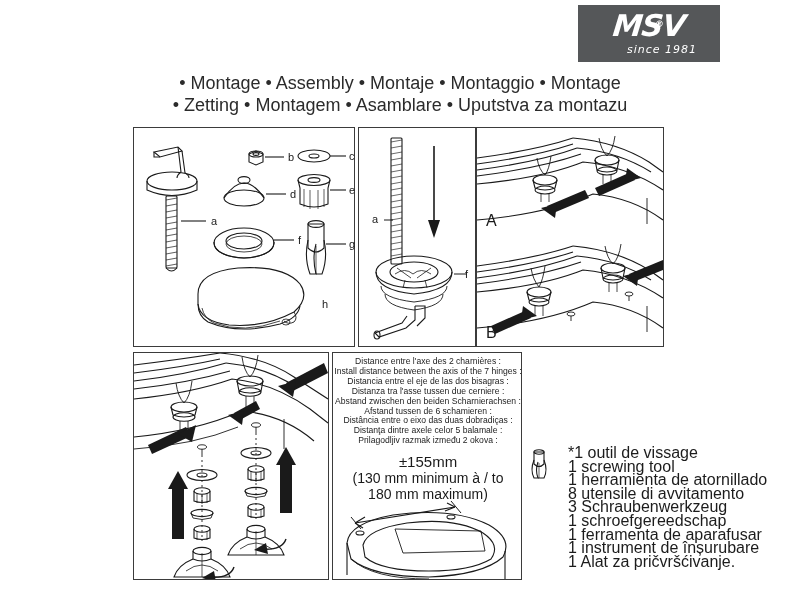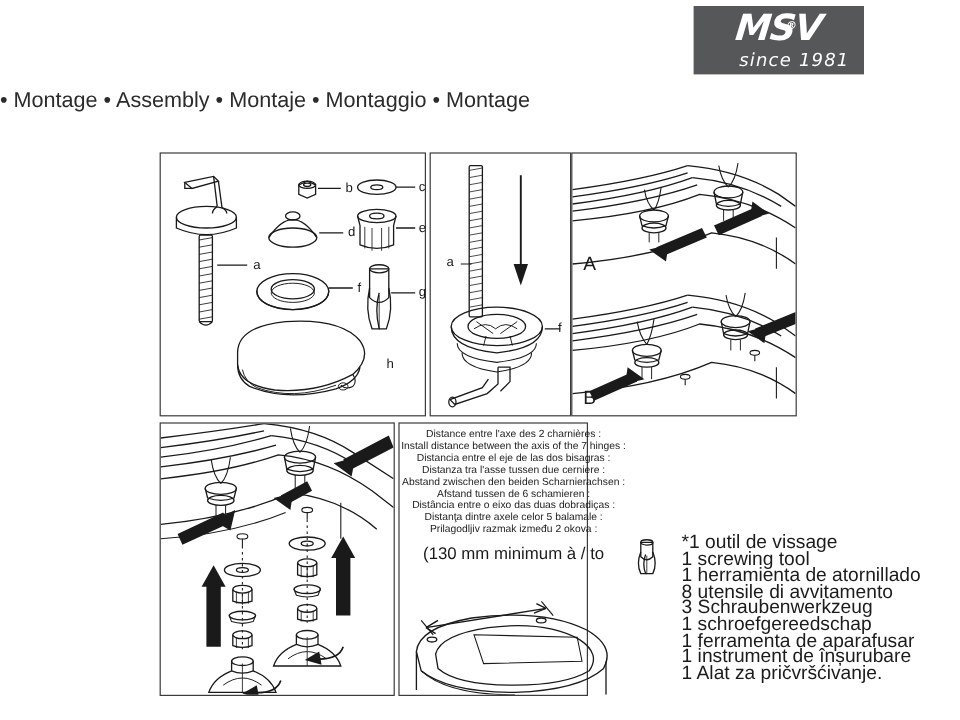--- a/index.html
+++ b/index.html
@@ -49,52 +49,53 @@
     right: 22px;
     top: 9px;
     color: #ffffff;
     font-size: 9px;
     font-family: "DejaVu Sans", sans-serif;
   }
   #logo-since {
     color: #ffffff;
     font-family: "DejaVu Sans", sans-serif;
     font-style: italic;
-    font-size: 15px;
+    font-size: 11px;
     letter-spacing: 1px;
     margin-top: 2px;
     margin-left: 26px;
   }
 
   
   #title-block {
     position: absolute;
     left: 0;
     top: 72px;
     width: 800px;
+    text-align: center;
   }
   .title-line {
     font-size: 18px;
     line-height: 22px;
     color: #2b2b2b;
     white-space: nowrap;
   }
 
   
   .panel {
     position: absolute;
     border: 1px solid #3b3b3b;
     background: #ffffff;
     box-sizing: border-box;
   }
   #panel-parts   { left: 133px; top: 127px; width: 222px; height: 220px; }
   #panel-bolt    { left: 358px; top: 127px; width: 118px; height: 220px; }
   #panel-ab      { left: 476px; top: 127px; width: 188px; height: 220px; }
   #panel-exploded{ left: 133px; top: 352px; width: 196px; height: 228px; }
-  #panel-measure { left: 332px; top: 352px; width: 158px; height: 228px; }
+  #panel-measure { left: 332px; top: 352px; width: 190px; height: 228px; }
 
   .panel svg, .free-svg { display: block; }
 
   .lbl {
     position: absolute;
     font-family: "Liberation Sans", sans-serif;
     font-size: 11px;
     color: #1a1a1a;
   }
   .lbl-big {
@@ -163,20 +164,21 @@
   <div id="logo-block">
     <div id="logo-mark">
       <span>MSV</span>
       <span id="logo-reg">®</span>
     </div>
     <div id="logo-since">since 1981</div>
   </div>
 
   <div id="title-block">
     <div class="title-line">• Montage • Assembly • Montaje • Montaggio • Montage</div>
+    <div class="title-line">• Zetting • Montagem • Asamblare • Uputstva za montazu</div>
   </div>
 
   <div class="panel" id="panel-parts">
     <svg class="free-svg" width="220" height="218" viewBox="0 0 220 218" fill="none" stroke="#1a1a1a" stroke-width="1.1">
 
       <g>
         <path d="M20 24 L44 19 L48 23 L26 29 Z"></path>
         <path d="M44 19 L47 44 M48 23 L51 45"></path>
         <path d="M20 24 L20 29 L26 29"></path>
         <ellipse cx="38" cy="53" rx="25" ry="9"></ellipse>
@@ -510,21 +512,23 @@
       <div>Distancia entre el eje de las dos bisagras :</div>
       <div>Distanza tra l'asse tussen due cerniere :</div>
       <div>Abstand zwischen den beiden Scharnierachsen :</div>
       <div>Afstand tussen de 6 schamieren :</div>
       <div>Distância entre o eixo das duas dobradiças :</div>
       <div>Distanţa dintre axele celor 5 balamale :</div>
       <div>Prilagodljiv razmak između 2 okova :</div>
     </div>
 
     <div id="measure-dim">
+      <div class="dim-main">±155mm</div>
       <div class="dim-sub">(130 mm minimum à / to</div>
+      <div class="dim-sub">180 mm maximum)</div>
     </div>
 
     <svg class="free-svg" style="position:absolute; left:0; top:148px;" width="188" height="78" viewBox="0 0 188 78" fill="none" stroke="#1a1a1a" stroke-width="1.1">
 
       <g>
         <path d="M22 22 L122 6" stroke-width="1.2"></path>
         <path d="M22 22 L32 16 M22 22 L30 27" stroke-width="1.2"></path>
         <path d="M122 6 L112 10 M122 6 L114 2" stroke-width="1.2"></path>
         <path d="M18 16 L28 28" stroke-width="1"></path>
         <path d="M118 0 L128 12" stroke-width="1"></path>

